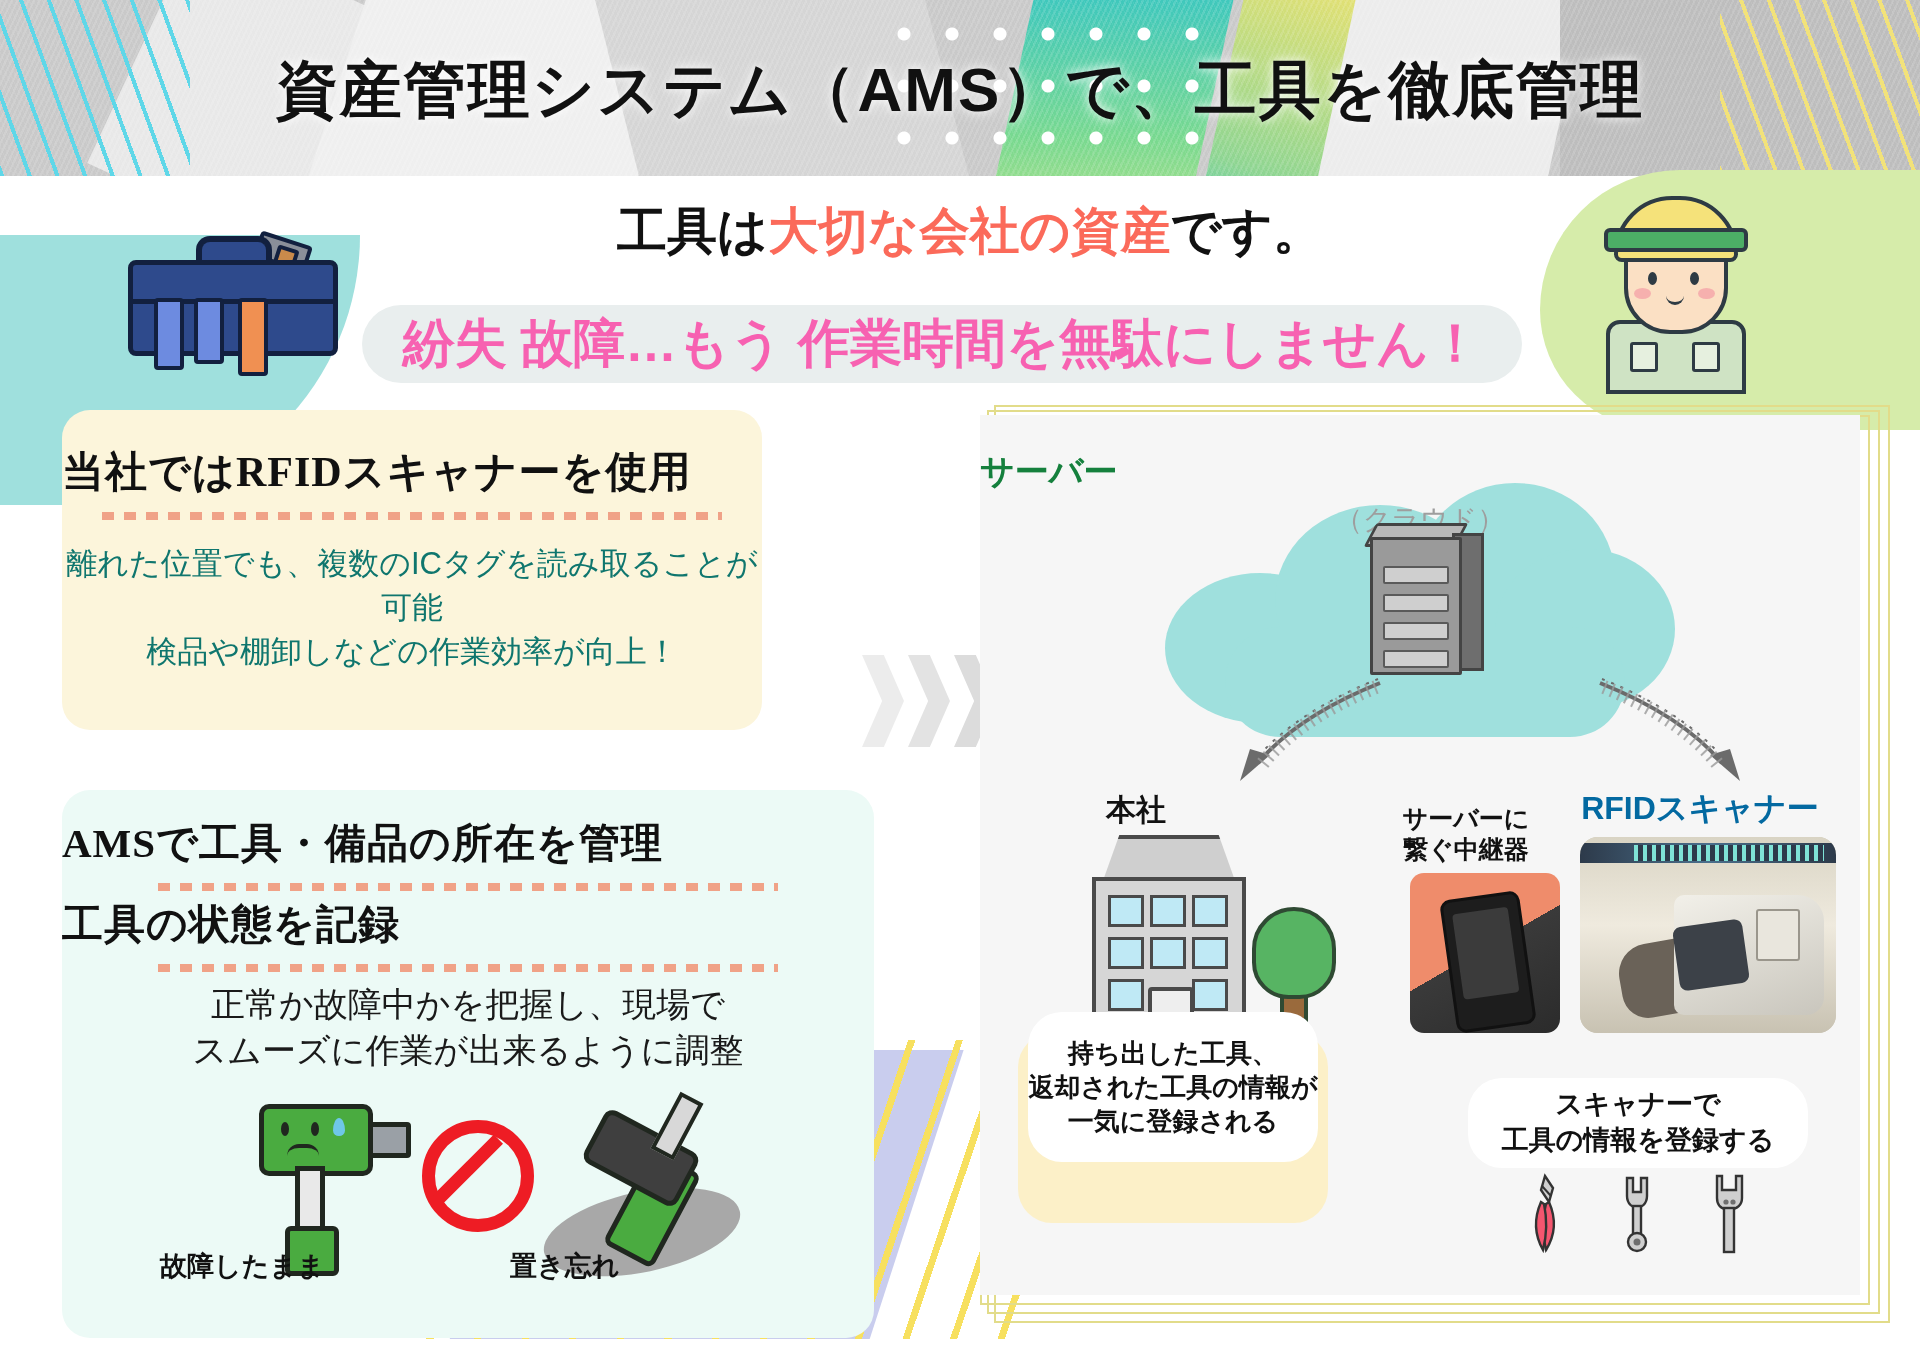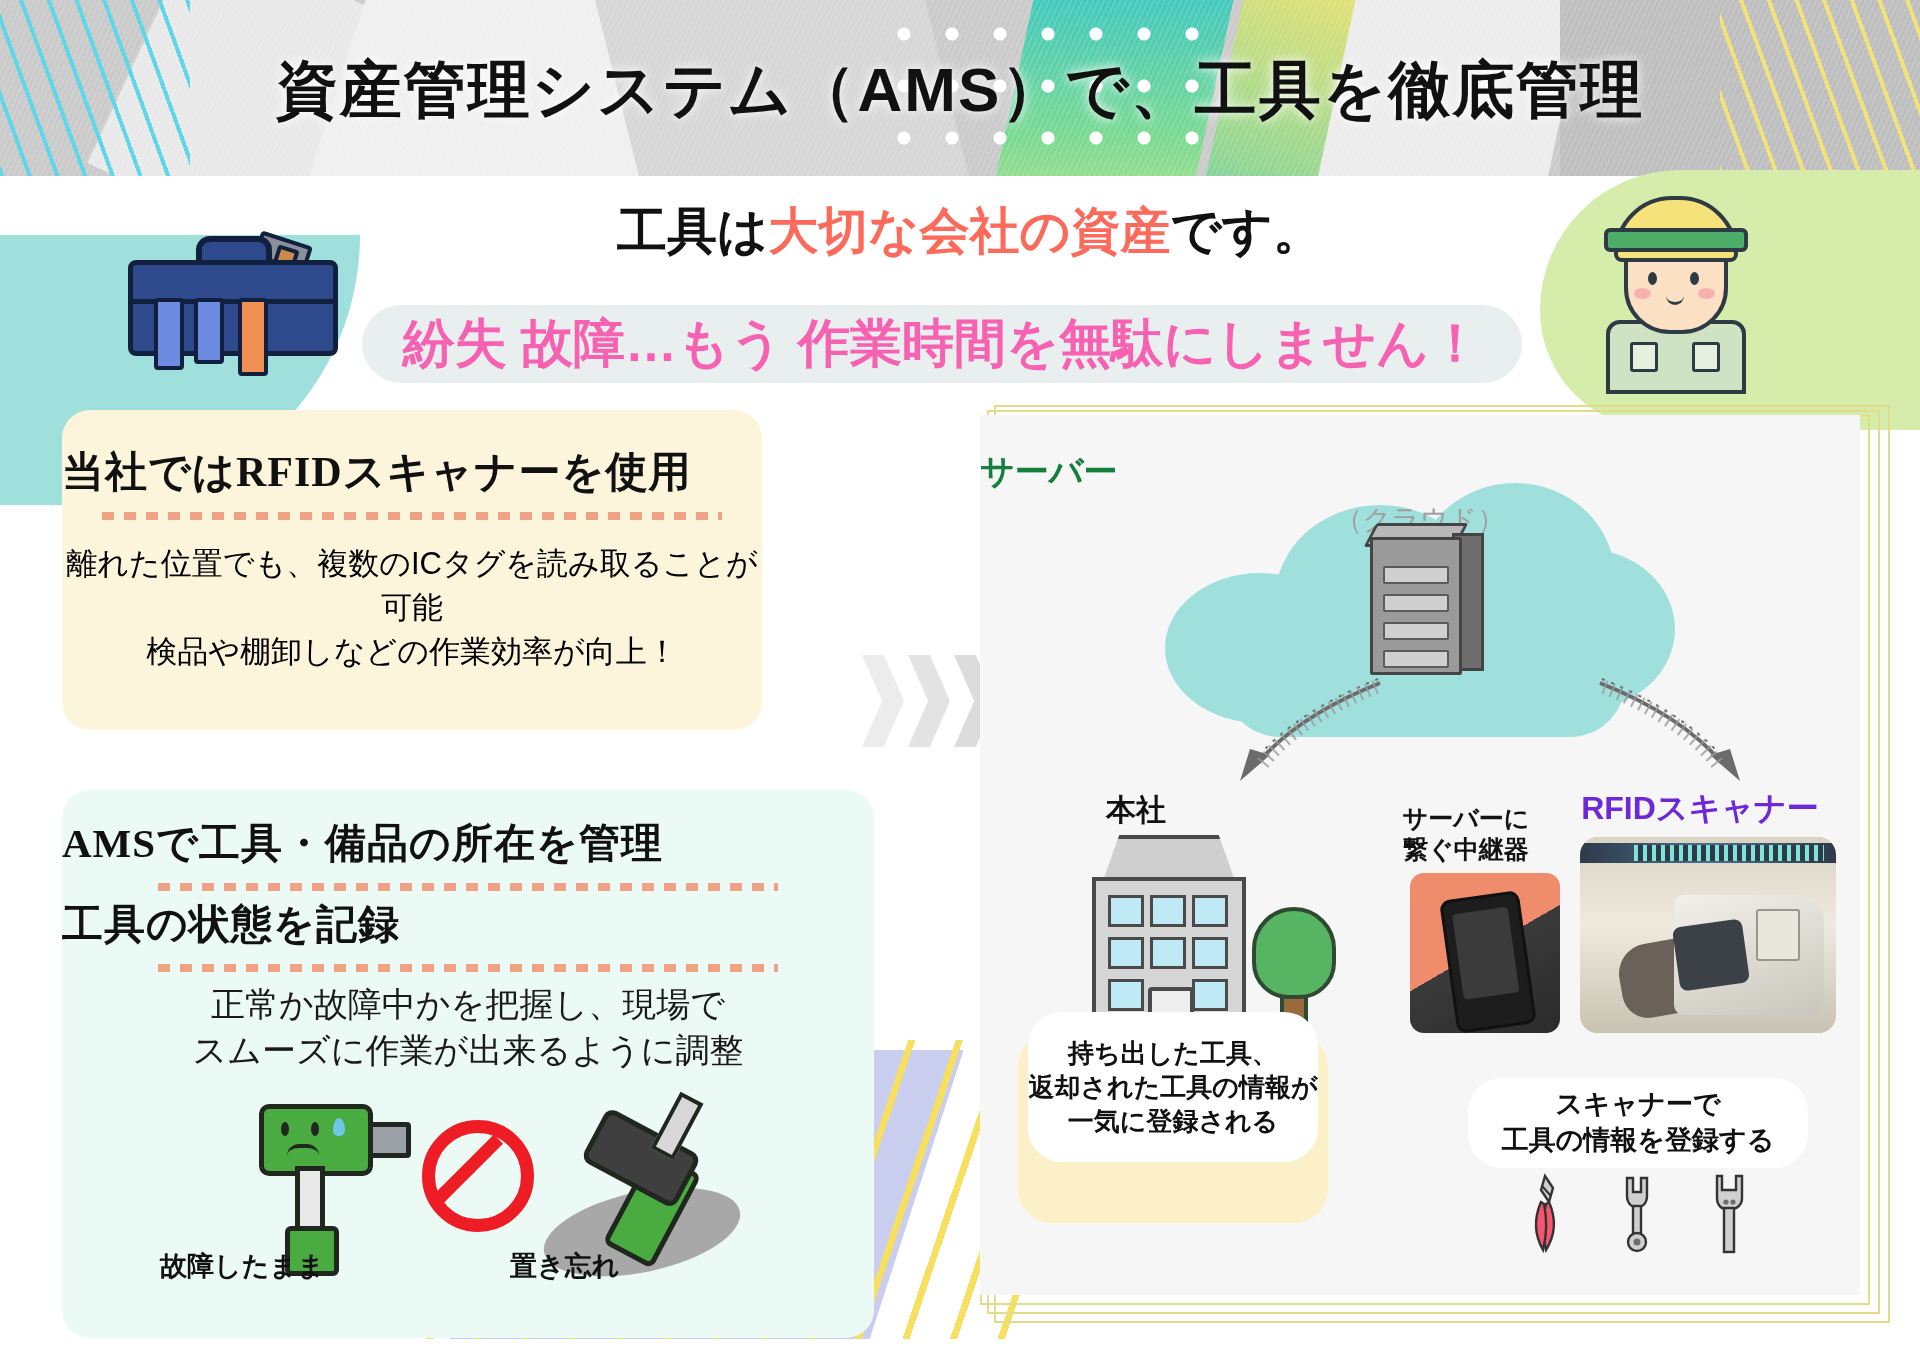--- a/index.html
+++ b/index.html
@@ -182,21 +182,21 @@
   .card-title{
     font-weight:bold;color:#111;letter-spacing:1px;font-family:Liberation Serif, serif;
   }
   .cream-title{font-size:42px;margin-top:34px;}
   .dotted-sep{
     height:8px;margin:12px auto 0;
     background-image:repeating-linear-gradient(90deg,#f0a287 0 12px, rgba(0,0,0,0) 12px 22px);
   }
   .cream-sep{width:620px;}
   .cream-body{
-    text-align:center;font-size:31px;color:#000000;line-height:1.42;margin-top:22px;
+    text-align:center;font-size:31px;color:#0f766e;line-height:1.42;margin-top:22px;
   }
   .mint-title-1{font-size:41px;margin-top:26px;}
   .mint-title-2{font-size:41px;margin-top:6px;}
   .mint-sep{width:620px;}
   .mint-body{
     text-align:center;font-size:34px;color:#1a1a1a;line-height:1.35;margin-top:10px;
   }
 
   
   .drill-row{position:absolute;left:0;top:310px;width:812px;height:190px;}
@@ -362,21 +362,21 @@
     position:absolute;left:38px;top:22px;width:74px;height:128px;
     background:#1d1d1d;border:3px solid #111;border-radius:10px;
     transform:rotate(-8deg);
   }
   .relay-screen{
     position:absolute;left:8px;top:12px;width:56px;height:86px;background:#3b3b3b;border-radius:4px;
   }
 
   .scanner-label{
     position:absolute;left:560px;top:372px;width:320px;text-align:center;
-    font-size:32px;font-weight:bold;color:#6d28d9;
+    font-size:32px;font-weight:bold;color:#0369a1;
   }
   .scanner-photo{
     position:absolute;left:600px;top:422px;width:256px;height:196px;
     border-radius:18px;overflow:hidden;background:#cfc9b8;
   }
   .sp-wall{
     position:absolute;inset:0;
     background:linear-gradient(180deg,#d9d4c4 0%,#efeade 45%,#c8c2b2 100%);
   }
   .sp-topbar{

